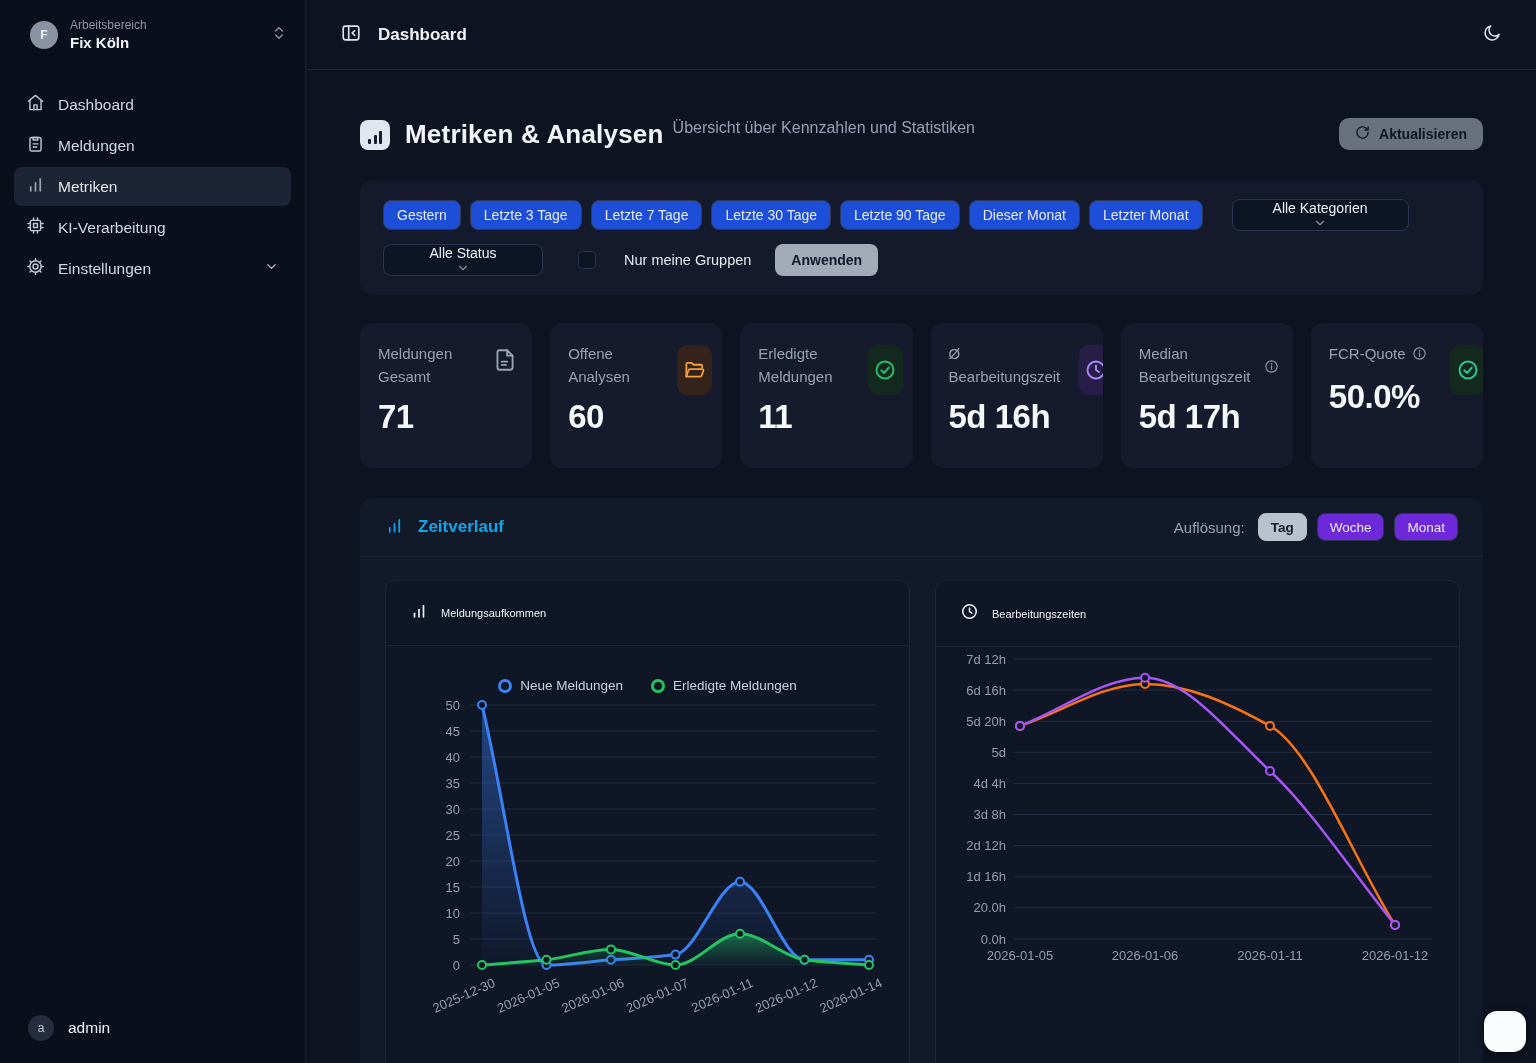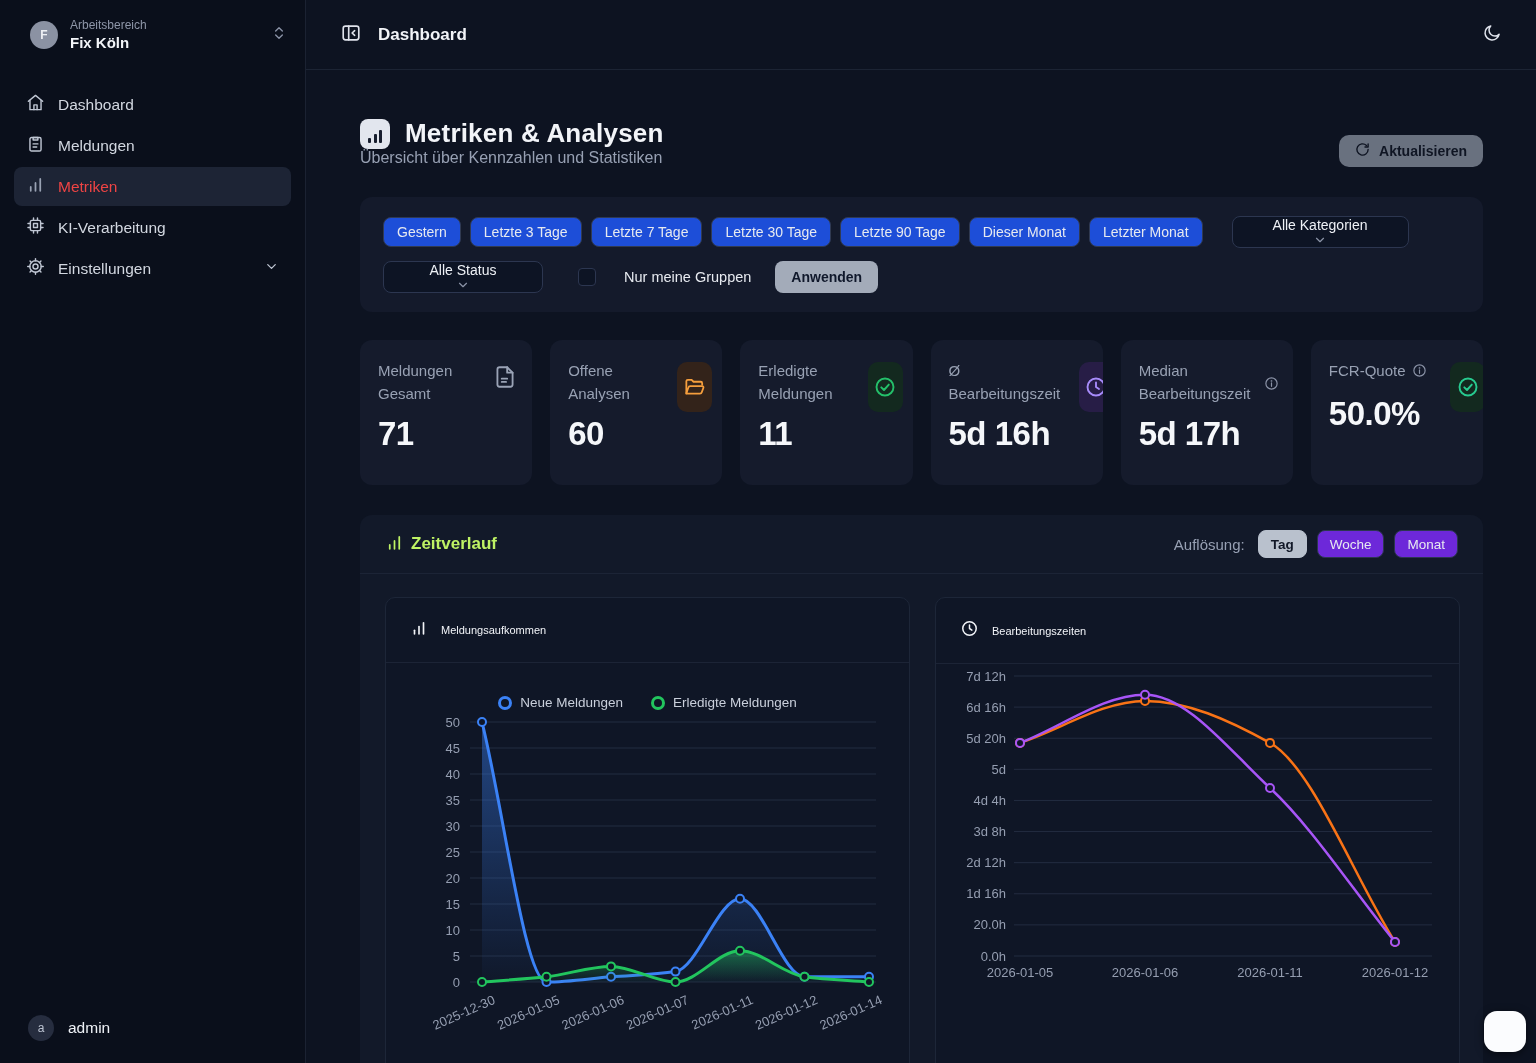--- a/index.html
+++ b/index.html
@@ -14,40 +14,40 @@
   .ws-avatar { width:28px; height:28px; border-radius:50%; background:#8b92a3; color:#eef0f4;
     font-size:12px; font-weight:700; display:flex; align-items:center; justify-content:center; }
   .ws-text { flex:1; }
   .ws-label { font-size:12px; color:#8e96a8; }
   .ws-name { font-size:15px; font-weight:700; color:#f2f4f8; margin-top:2px; }
   .ws-chevrons { color:#8b93a7; }
   .nav { margin-top:18px; padding:0 14px; display:flex; flex-direction:column; gap:2px; flex:1; }
   .nav-item { display:flex; align-items:center; gap:13px; padding:8px 12px; border-radius:8px;
     font-size:15.5px; color:#d2d7e0; cursor:pointer; }
   .nav-item svg { color:#c0c7d4; }
-  .nav-item.active { background:#1d2435; color:#ef4444; }
+  .nav-item.active { background:#1d2435; color:#e5e5e5; }
   .nav-item.active svg { color:#99a2b3; }
   .nav-item .spacer { flex:1; }
   .side-footer { padding:18px 28px 22px; display:flex; align-items:center; gap:14px; }
   .user-avatar { width:26px; height:26px; border-radius:50%; background:#262d3f; color:#bcc3d1;
     font-size:12px; display:flex; align-items:center; justify-content:center; }
   .user-name { font-size:15.5px; color:#eef1f6; }
 
   
   .main { flex:1; display:flex; flex-direction:column; min-width:0; }
   .topbar { height:70px; border-bottom:1px solid #1c2434; display:flex; align-items:center;
     padding:0 34px; gap:16px; }
   .topbar-title { font-size:17px; font-weight:700; }
   .topbar .grow { flex:1; }
   .icon-btn { background:none; border:none; color:#dfe3ec; cursor:pointer; display:flex; align-items:center; }
 
   .content { flex:1; padding:48px 53px 0 54px; overflow:hidden; }
 
   .page-head { display:flex; align-items:flex-end; justify-content:space-between; }
-  .page-head-left { display:flex; flex-direction:column; }
+  .page-head-left { display:flex; flex-direction:row; gap:9px; }
   .title-row { display:flex; align-items:center; gap:15px; }
   .title-tile { width:30px; height:30px; border-radius:8px; background:#e2e6ee; display:flex;
     align-items:flex-end; justify-content:center; gap:2.5px; padding-bottom:6px; }
   .title-tile i { display:block; width:3px; background:#171e2e; border-radius:1px; }
   .page-title { font-size:26px; font-weight:700; letter-spacing:0.2px; }
   .page-subtitle { font-size:16px; color:#97a0b3; }
   .refresh-btn { display:flex; align-items:center; gap:9px; background:#69717f; color:#0f1523;
     border:none; border-radius:10px; height:32px; padding:0 16px; font-size:14px; font-weight:700;
     cursor:pointer; font-family:inherit; }
 
@@ -81,21 +81,21 @@
     display:flex; align-items:center; justify-content:center; }
   .badge-orange { right:10px; background:#33231a; color:#f59e3d; }
   .badge-green  { right:10px; background:#13291f; color:#24c06a; }
   .badge-purple { right:-11px; background:#271d46; color:#a78bfa; }
   .badge-green-edge { right:-2px; background:#13291f; color:#27ca8f; }
   .metric-info { position:absolute; top:36px; right:14px; color:#8b93a7; }
 
   
   .timeline-card { margin-top:30px; background:#121929; border-radius:12px; height:700px; }
   .timeline-head { display:flex; align-items:center; padding:15px 25px; border-bottom:1px solid #1c2436; }
-  .timeline-title-group { display:flex; align-items:center; gap:7px; color:#bef264; }
+  .timeline-title-group { display:flex; align-items:center; gap:14px; color:#0ea5e9; }
   .timeline-title { font-size:17px; font-weight:700; }
   .timeline-head .grow { flex:1; }
   .res-label { font-size:15px; color:#97a0b3; margin-right:13px; }
   .res-btn { height:28px; padding:0 12px; border-radius:8px; background:#6d28d9; border:1px solid #2c3650;
     color:#e7eaf0; font-size:13.5px; font-family:inherit; cursor:pointer; margin-left:10px; }
   .res-btn.active { background:#b9c1cd; border-color:#b9c1cd; color:#111827; font-weight:700; margin-left:0; }
 
   .charts-row { display:flex; gap:25px; padding:23px 23px 0 25px; }
   .chart-card { flex:1; background:#0f1626; border:1px solid #1d2638; border-radius:10px; height:560px; }
   .chart-card-head { display:flex; align-items:center; gap:13px; padding:21px 24px;

